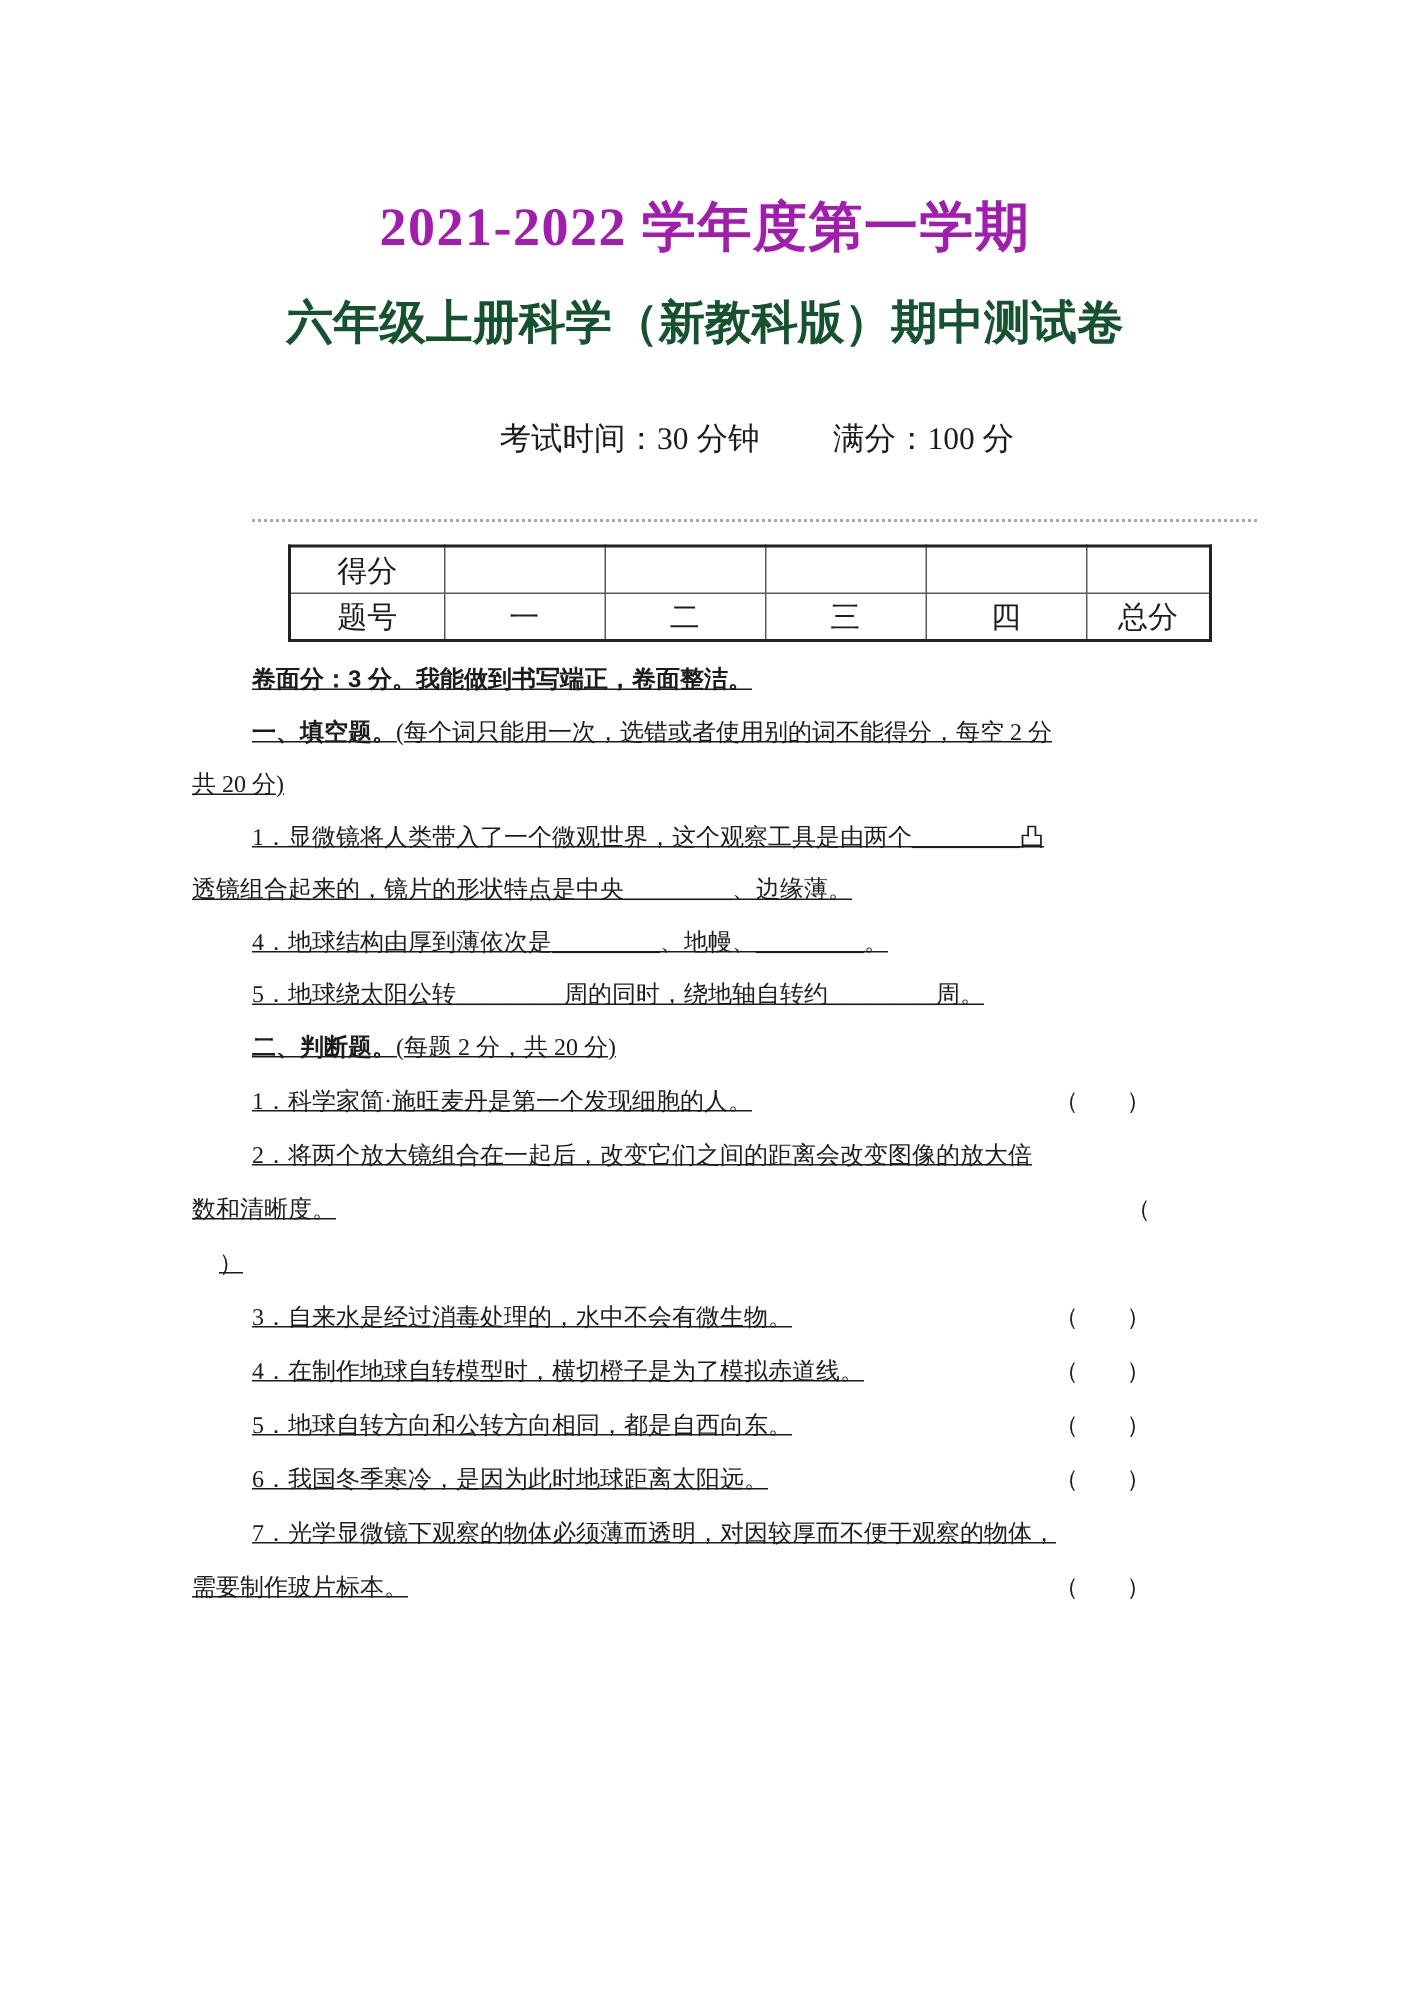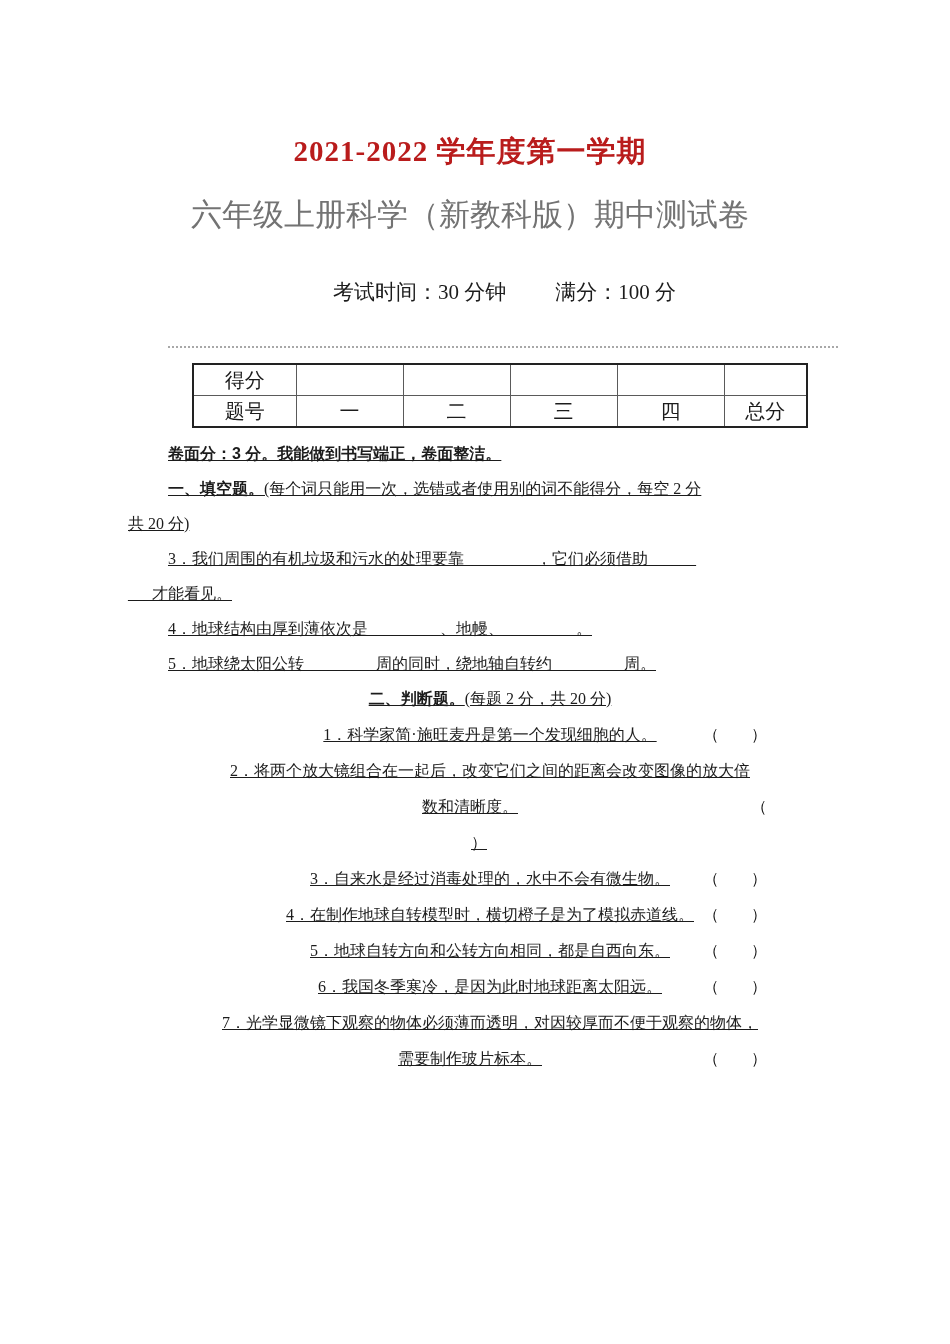--- a/index.html
+++ b/index.html
@@ -11,32 +11,32 @@
     position: relative;
     overflow: hidden;
   }
   .doc {
     position: absolute; left: 128px; top: 0;
     width: 684px;
   }
   .t1 {
     margin-top: 132px;
     text-align: center;
-    font-size: 29px; font-weight: 700;
+    font-size: 36px; font-weight: 700;
     line-height: 38px;
-    color: #b91c1c;
+    color: #a21caf;
     letter-spacing: 1px;
     white-space: pre;
   }
   .t2 {
     margin-top: 24px;
     text-align: center;
-    font-size: 31px; font-weight: 400;
+    font-size: 31px; font-weight: 700;
     line-height: 42px;
-    color: #737373;
+    color: #14532d;
     white-space: pre;
   }
   .info {
     margin-top: 14px;
     padding-left: 48px;
     text-align: center;
     font-size: 21px;
     line-height: 28px;
     white-space: pre;
   }
@@ -65,21 +65,21 @@
     margin-top: 8px;
     font-size: 16px;
     line-height: 35px;
     text-decoration: underline;
   }
   .line { position: relative; white-space: pre; }
   .indent { text-indent: 40px; }
   .hei { font-family: "Liberation Sans", "DejaVu Sans", sans-serif; font-weight: 700; }
   .j-bracket { position: absolute; right: 45px; top: 0; }
   .tail { padding-left: 18px; }
-  [data-name="section-2"] { line-height: 36px; text-align: center; }
+  [data-name="section-2"] { line-height: 36px; }
   [data-name="section-1"] .item:first-child { margin-top: 35px; }
 </style>
 </head>
 <body>
 
 <div class="doc" data-name="document-page">
 
   <div class="t1" data-name="school-year-title">2021-2022 学年度第一学期</div>
 
   <div class="t2" data-name="exam-title">六年级上册科学（新教科版）期中测试卷</div>
@@ -118,23 +118,23 @@
         </tr>
       </tbody>
   </table>
 
   <div class="bodytext" data-name="exam-body">
     <div class="line indent hei" data-name="notice-line">卷面分：3 分。我能做到书写端正，卷面整洁。</div>
     <div data-name="sections">
         <div data-name="section-1">
           <div class="line indent" data-name="section-header-line"><span class="hei" data-name="section-title">一、填空题。</span><span data-name="section-instructions">(每个词只能用一次，选错或者使用别的词不能得分，每空 2 分</span></div>
           <div class="line" data-name="section-instructions-continued">共 20 分)</div>
-          <div class="item" data-name="question-item-3">
-            <div class="line indent" data-name="question-line"><span data-name="question-text">3．我们周围的有机垃圾和污水的处理要靠_________，它们必须借助______</span></div>
-            <div class="line" data-name="question-line"><span data-name="question-text">___才能看见。</span></div>
+          <div class="item" data-name="question-item-1">
+            <div class="line indent" data-name="question-line"><span data-name="question-text">1．显微镜将人类带入了一个微观世界，这个观察工具是由两个_________凸</span></div>
+            <div class="line" data-name="question-line"><span data-name="question-text">透镜组合起来的，镜片的形状特点是中央_________、边缘薄。</span></div>
           </div>
           <div class="item" data-name="question-item-4">
             <div class="line indent" data-name="question-line"><span data-name="question-text">4．地球结构由厚到薄依次是_________、地幔、_________。</span></div>
           </div>
           <div class="item" data-name="question-item-5">
             <div class="line indent" data-name="question-line"><span data-name="question-text">5．地球绕太阳公转_________周的同时，绕地轴自转约_________周。</span></div>
           </div>
         </div>
         <div data-name="section-2">
           <div class="line indent" data-name="section-header-line"><span class="hei" data-name="section-title">二、判断题。</span><span data-name="section-instructions">(每题 2 分，共 20 分)</span></div>

